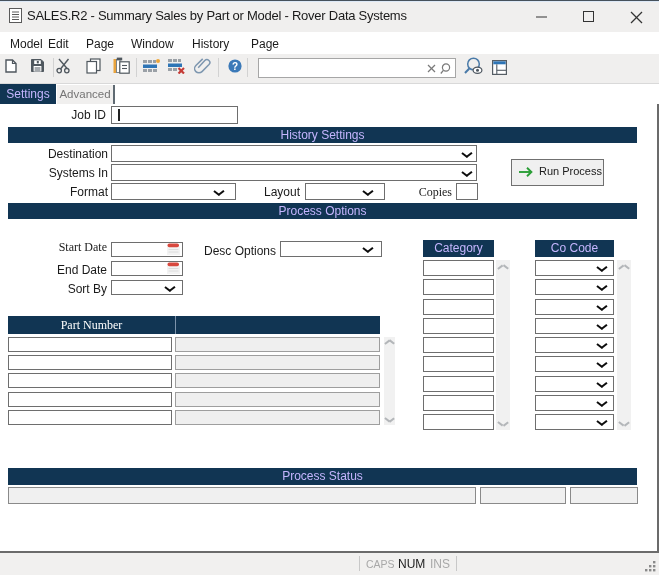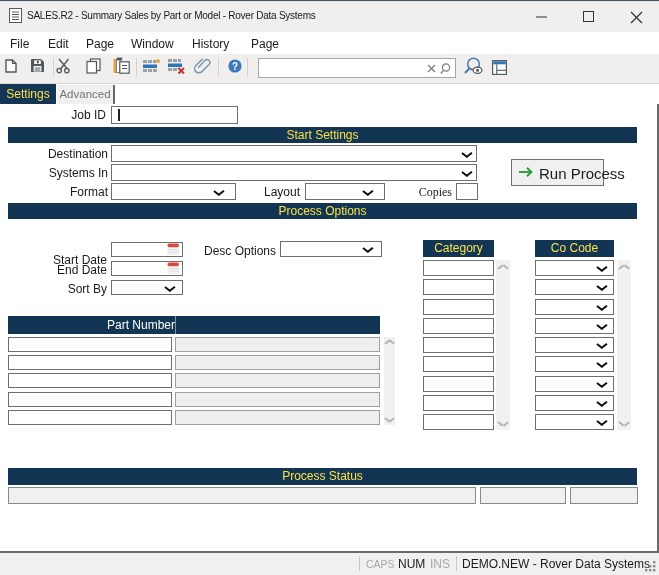--- a/index.html
+++ b/index.html
@@ -1,20 +1,20 @@
 <!DOCTYPE html>
 <html><head>
 <meta charset="utf-8">
 <style>
   * { margin:0; padding:0; box-sizing:border-box; }
   html,body { width:659px; height:575px; overflow:hidden; }
   body { font-family:"Liberation Sans", sans-serif; font-size:12px; color:#1a1a1a; }
   .win { position:absolute; left:0; top:0; width:659px; height:575px; background:#fff; }
   .abs { position:absolute; }
-  .navy { background:#113553; color:#fde047; }
+  .navy { background:#113553; color:#c4b5fd; }
   .inp { position:absolute; background:#fff; border:1px solid #6e6e6e; }
   .gray-cell { position:absolute; background:#efefef; border:1px solid #9e9e9e; }
   .lbl { position:absolute; text-align:right; white-space:nowrap; }
   .chev { position:absolute; width:10px; height:6px; }
   .chev::before { content:""; position:absolute; left:0; top:0.6px; width:6.6px; height:1.9px; background:#0d0d0d; transform-origin:0 50%; transform:rotate(38deg); }
   .chev::after { content:""; position:absolute; right:0; top:0.6px; width:6.6px; height:1.9px; background:#0d0d0d; transform-origin:100% 50%; transform:rotate(-38deg); }
   .schev { position:absolute; width:10px; height:6px; }
   .schev::before { content:""; position:absolute; left:0; top:0.6px; width:6.4px; height:1.7px; background:#b3b6b9; transform-origin:0 50%; transform:rotate(38deg); }
   .schev::after { content:""; position:absolute; right:0; top:0.6px; width:6.4px; height:1.7px; background:#b3b6b9; transform-origin:100% 50%; transform:rotate(-38deg); }
   .up { transform:scaleY(-1); }
@@ -28,30 +28,30 @@
   <div class="abs" style="left:0;top:1px;width:659px;height:1px;background:#dde9f7"></div>
 
   <div class="abs" style="left:0;top:2px;width:659px;height:30px;background:#f0efee"></div>
   <svg class="abs" style="left:9px;top:8px" width="13" height="15" viewBox="0 0 13 15">
     <rect x="0.5" y="0.5" width="12" height="14" fill="#fff" stroke="#5a5a5a"></rect>
     <line x1="3" y1="4" x2="10" y2="4" stroke="#5a5a5a"></line>
     <line x1="3" y1="6.5" x2="10" y2="6.5" stroke="#5a5a5a"></line>
     <line x1="3" y1="9" x2="10" y2="9" stroke="#5a5a5a"></line>
     <line x1="3" y1="11.5" x2="10" y2="11.5" stroke="#5a5a5a"></line>
   </svg>
-  <div class="abs" style="left:27px;top:9px;line-height:14px;font-size:10px;letter-spacing:-0.25px;">SALES.R2 - Summary Sales by Part or Model - Rover Data Systems</div>
+  <div class="abs" style="left:27px;top:9px;line-height:14px;font-size:13px;letter-spacing:-0.25px;">SALES.R2 - Summary Sales by Part or Model - Rover Data Systems</div>
   <svg class="abs" style="left:531px;top:6px" width="120" height="20" viewBox="0 0 120 20">
     <line x1="5" y1="11" x2="16" y2="11" stroke="#333" stroke-width="1"></line>
     <rect x="52.5" y="5.5" width="10" height="10" fill="none" stroke="#333" stroke-width="1"></rect>
     <line x1="100" y1="6" x2="111" y2="17" stroke="#333" stroke-width="1.2"></line>
     <line x1="111" y1="6" x2="100" y2="17" stroke="#333" stroke-width="1.2"></line>
   </svg>
 
   <div class="abs" style="left:0;top:32px;width:659px;height:22px;background:#fff"></div>
-  <div class="abs" style="left:10px;top:37px;">File</div>
+  <div class="abs" style="left:10px;top:37px;">Model</div>
   <div class="abs" style="left:48px;top:37px;">Edit</div>
   <div class="abs" style="left:86px;top:37px;">Page</div>
   <div class="abs" style="left:131px;top:37px;">Window</div>
   <div class="abs" style="left:192px;top:37px;">History</div>
   <div class="abs" style="left:251px;top:37px;">Page</div>
 
   <div class="abs" style="left:0;top:54px;width:659px;height:30px;background:#f0efee;border-bottom:1px solid #d9d9d9"></div>
 
   <svg class="abs" style="left:5px;top:59px" width="12" height="14" viewBox="0 0 12 14">
     <path d="M1 1 L7.5 1 L11 4.5 L11 13 L1 13 Z" fill="#fff" stroke="#4f575e" stroke-width="1.4"></path>
@@ -155,21 +155,21 @@
 
   <div class="abs navy" style="left:0;top:84px;width:56px;height:20px;line-height:20px;text-align:center;">Settings</div>
   <div class="abs" style="left:57px;top:85px;width:58px;height:19px;line-height:18px;text-align:center;background:#f0efee;color:#757575;border-right:2px solid #5f6a72;font-size:11.5px;">Advanced</div>
 
   <div class="abs" style="left:657px;top:104px;width:2px;height:448px;background:#6b6b6b"></div>
 
   <div class="lbl" style="left:40px;top:108px;width:66px;">Job ID</div>
   <div class="inp" style="left:111px;top:106px;width:127px;height:18px;"></div>
   <div class="abs" style="left:118px;top:109px;width:2px;height:12px;background:#222"></div>
 
-  <div class="abs navy" style="left:8px;top:127px;width:629px;height:16px;line-height:16px;text-align:center;">Start Settings</div>
+  <div class="abs navy" style="left:8px;top:127px;width:629px;height:16px;line-height:16px;text-align:center;">History Settings</div>
 
   <div class="lbl" style="left:30px;top:147px;width:78px;">Destination</div>
   <div class="inp" style="left:111px;top:145px;width:366px;height:17px;"></div>
   <div class="chev" style="left:462px;top:151px;"></div>
 
   <div class="lbl" style="left:30px;top:166px;width:78px;">Systems In</div>
   <div class="inp" style="left:111px;top:164px;width:366px;height:17px;"></div>
   <div class="chev" style="left:462px;top:170px;"></div>
 
   <div class="lbl" style="left:30px;top:185px;width:78px;">Format</div>
@@ -179,25 +179,25 @@
   <div class="inp" style="left:305px;top:183px;width:80px;height:17px;"></div>
   <div class="chev" style="left:363px;top:189px;"></div>
   <div class="lbl" style="left:390px;top:185px;width:62px;font-family:Liberation Serif, serif;">Copies</div>
   <div class="inp" style="left:456px;top:183px;width:22px;height:17px;"></div>
 
   <div class="abs" style="left:511px;top:159px;width:93px;height:27px;background:#f0f0f0;border:1px solid #707070;"></div>
   <svg class="abs" style="left:518px;top:165px" width="16" height="14" viewBox="0 0 16 14">
     <line x1="1" y1="7" x2="12.5" y2="7" stroke="#2a9d36" stroke-width="1.9"></line>
     <path d="M9 2.8 L13.4 7 L9 11.2" fill="none" stroke="#2a9d36" stroke-width="1.9"></path>
   </svg>
-  <div class="abs" style="left:539px;top:165px;font-size:15px;">Run Process</div>
+  <div class="abs" style="left:539px;top:165px;font-size:11px;">Run Process</div>
 
   <div class="abs navy" style="left:8px;top:203px;width:629px;height:16px;line-height:16px;text-align:center;">Process Options</div>
 
-  <div class="lbl" style="left:40px;top:253px;width:67px;">Start Date</div>
+  <div class="lbl" style="left:40px;top:240px;width:67px;font-family:Liberation Serif, serif;">Start Date</div>
   <div class="inp" style="left:111px;top:242px;width:72px;height:15px;"></div>
   <svg class="abs" style="left:166px;top:243px" width="15" height="12" viewBox="0 0 15 12">
     <rect x="1" y="3.5" width="13" height="8.5" fill="#f3f3f3"></rect>
     <line x1="2.5" y1="6.5" x2="12.5" y2="6.5" stroke="#dcdcdc" stroke-width="1"></line>
     <line x1="2.5" y1="9" x2="12.5" y2="9" stroke="#dcdcdc" stroke-width="1"></line>
     <rect x="1.5" y="0.5" width="11.5" height="3.8" rx="1.8" fill="#d8483e"></rect>
   </svg>
   <div class="lbl" style="left:40px;top:263px;width:67px;">End Date</div>
   <div class="inp" style="left:111px;top:261px;width:72px;height:15px;"></div>
   <svg class="abs" style="left:166px;top:262px" width="15" height="12" viewBox="0 0 15 12">
@@ -219,38 +219,37 @@
   <div class="schev up" style="left:498px;top:265px;"></div>
   <div class="schev" style="left:498px;top:420px;"></div>
 
   <div class="abs navy" style="left:535px;top:240px;width:79px;height:17px;line-height:17px;text-align:center;">Co Code</div>
   <div class="sb" style="left:617px;top:260px;width:14px;height:170px;"></div>
   <div class="schev up" style="left:619px;top:265px;"></div>
   <div class="schev" style="left:619px;top:420px;"></div>
 
   <div class="abs navy" style="left:8px;top:316px;width:372px;height:18px;"></div>
   <div class="abs" style="left:175px;top:316px;width:1px;height:18px;background:#7d93ab"></div>
-  <div class="abs" style="left:8px;top:318px;width:167px;text-align:right;color:#fff;">Part Number</div>
+  <div class="abs" style="left:8px;top:318px;width:167px;text-align:center;color:#fff;font-family:Liberation Serif, serif;">Part Number</div>
   <div class="sb" style="left:384px;top:337px;width:11px;height:88px;"></div>
   <div class="schev up" style="left:385px;top:340px;width:9px;"></div>
   <div class="schev" style="left:385px;top:416px;width:9px;"></div>
 
   <div class="abs navy" style="left:8px;top:468px;width:629px;height:17px;line-height:17px;text-align:center;">Process Status</div>
   <div class="abs" style="left:8px;top:487px;width:468px;height:17px;background:#f0f0f0;border:1px solid #8a8a8a;"></div>
   <div class="abs" style="left:480px;top:487px;width:86px;height:17px;background:#f0f0f0;border:1px solid #8a8a8a;"></div>
   <div class="abs" style="left:570px;top:487px;width:68px;height:17px;background:#f0f0f0;border:1px solid #8a8a8a;"></div>
 
   <div class="abs" style="left:0;top:551px;width:659px;height:2px;background:#6b6b6b"></div>
   <div class="abs" style="left:0;top:553px;width:659px;height:22px;background:#f1f0ef"></div>
   <div class="abs" style="left:359px;top:556px;width:1px;height:15px;background:#c8c8c8"></div>
   <div class="abs" style="left:366px;top:558px;color:#a8a8a8;font-size:10.5px;">CAPS</div>
   <div class="abs" style="left:398px;top:557px;">NUM</div>
   <div class="abs" style="left:430px;top:557px;color:#a8a8a8;">INS</div>
   <div class="abs" style="left:456px;top:556px;width:1px;height:15px;background:#c8c8c8"></div>
-  <div class="abs" style="left:462px;top:557px;">DEMO.NEW - Rover Data Systems</div>
   <svg class="abs" style="left:644px;top:560px" width="14" height="14" viewBox="0 0 14 14">
     <g fill="#8a8a8a">
       <rect x="9" y="1" width="2.4" height="2.4"></rect>
       <rect x="9" y="5" width="2.4" height="2.4"></rect>
         <rect x="5" y="5" width="2.4" height="2.4"></rect>
       <rect x="9" y="9" width="2.4" height="2.4"></rect>
         <rect x="5" y="9" width="2.4" height="2.4"></rect>
         <rect x="1" y="9" width="2.4" height="2.4"></rect>
     </g>
   </svg>

